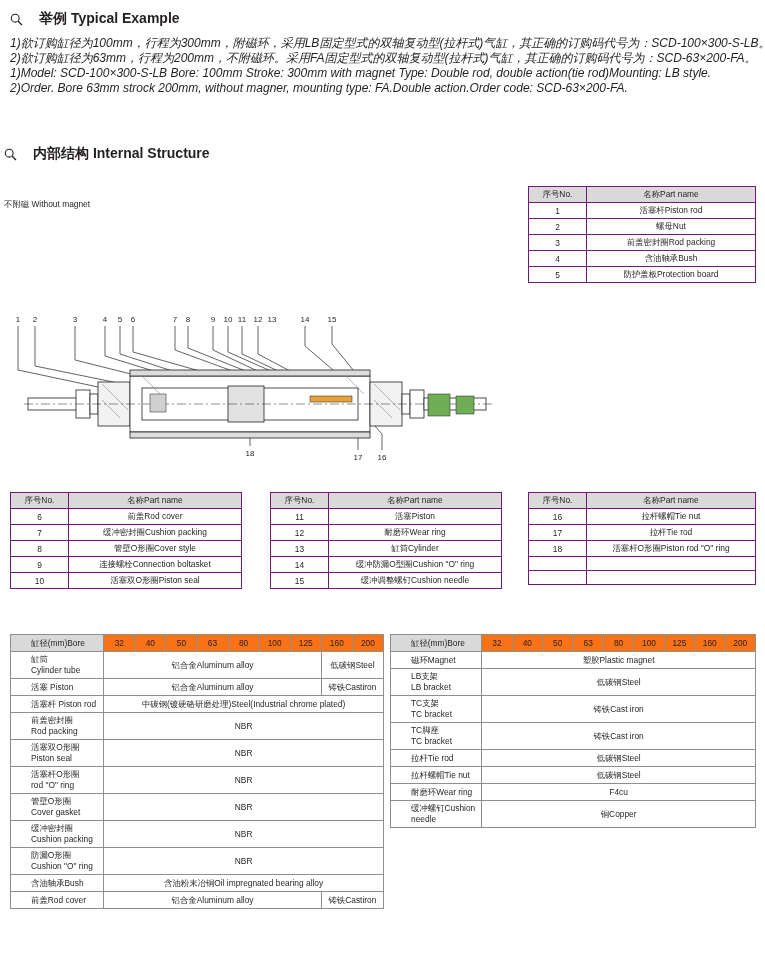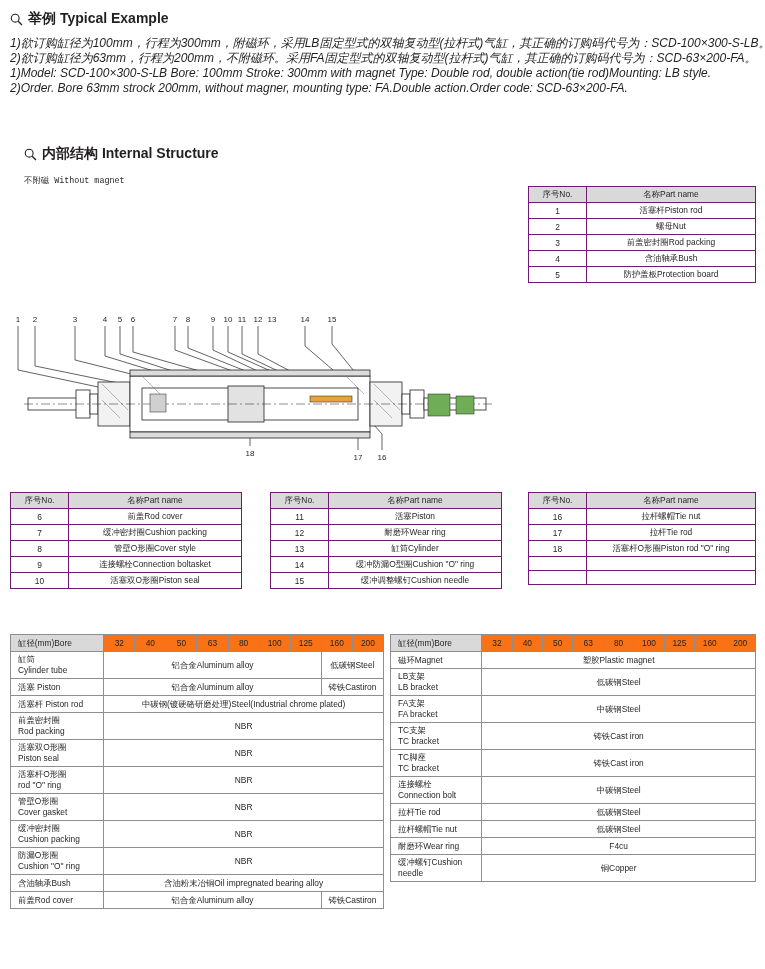--- a/index.html
+++ b/index.html
@@ -6,21 +6,21 @@
   body{
     width:765px;height:969px;
     background:#ffffff;
     font-family:"Liberation Sans", sans-serif;
     font-size:9px;
     color:#231f20;
     position:relative;
     overflow:hidden;
   }
   .sec-title{
-    display:flex;align-items:center;gap:5px;
+    display:flex;align-items:center;gap:16px;
     font-size:14px;font-weight:bold;color:#231f20;
   }
   .sec-title .mag{
     width:13px;height:13px;display:inline-block;position:relative;flex:0 0 auto;
   }
   .sec-title .mag svg{display:block}
   .para{
     font-size:12px;line-height:15px;color:#231f20;font-style:italic;
   }
   .para div{white-space:nowrap;}
@@ -64,21 +64,21 @@
     border:1px solid #8e8e8e;
     padding:2px 3px;
     box-sizing:border-box;
     height:17px;
     text-align:center;
   }
   .mat td.lbl{
     text-align:left;
     width:78px;
     line-height:11px;
-    padding-left:7px;
+    padding-left:20px;
   }
   .mat tr.head td{background:#f97316;}
   .mat tr.head td.lbl{background:#d9d9d9;}
   .mat td.sz{width:26px;}
 
   
   #drawing{position:absolute;left:10px;top:310px;width:510px;height:170px;}
   #drawing svg{display:block}
 
   .small{font-size:8.4px;}
@@ -97,31 +97,31 @@
     <span>举例 Typical Example</span>
   </div>
   <div class="para" style="margin-top:8px;">
     <div>1)欲订购缸径为100mm，行程为300mm，附磁环，采用LB固定型式的双轴复动型(拉杆式)气缸，其正确的订购码代号为：SCD-100×300-S-LB。</div>
     <div>2)欲订购缸径为63mm，行程为200mm，不附磁环。采用FA固定型式的双轴复动型(拉杆式)气缸，其正确的订购码代号为：SCD-63×200-FA。</div>
     <div>1)Model: SCD-100×300-S-LB Bore: 100mm Stroke: 300mm with magnet Type: Double rod, double action(tie rod)Mounting: LB style.</div>
     <div>2)Order. Bore 63mm strock 200mm, without magner, mounting type: FA.Double action.Order code: SCD-63×200-FA.</div>
   </div>
 </div>
 
-<div style="position:absolute;left:24px;top:145px;width:500px;">
+<div style="position:absolute;left:4px;top:145px;width:500px;">
   <div class="sec-title">
     <span class="mag">
       <svg width="13" height="13" viewBox="0 0 13 13">
           <circle cx="5.2" cy="5.2" r="3.9" fill="none" stroke="#231f20" stroke-width="1.1"></circle>
           <line x1="8.2" y1="8.2" x2="12" y2="12" stroke="#231f20" stroke-width="1.3"></line>
         </svg>
     </span>
     <span>内部结构 Internal Structure</span>
   </div>
-  <div class="small" style="margin-top:12px;font-family:Liberation Mono, monospace;">不附磁 Without magnet</div>
+  <div class="small" style="margin-top:36px;">不附磁 Without magnet</div>
 </div>
 
 <table class="grid" id="parts-top">
   <thead>
     <tr>
       <td class="tbl-no">序号No.</td>
       <td class="tbl-name">名称Part name</td>
     </tr>
   </thead>
   <tbody>
@@ -426,36 +426,28 @@
       </tr>
       <tr>
         <td class="lbl">磁环Magnet</td>
         <td colspan="9">塑胶Plastic magnet</td>
       </tr>
       <tr>
         <td class="lbl">LB支架<br>LB bracket</td>
         <td colspan="9">低碳钢Steel</td>
       </tr>
       <tr>
-        <td class="lbl">FA支架<br>FA bracket</td>
-        <td colspan="9">中碳钢Steel</td>
-      </tr>
-      <tr>
         <td class="lbl">TC支架<br>TC bracket</td>
         <td colspan="9">铸铁Cast iron</td>
       </tr>
       <tr>
         <td class="lbl">TC脚座<br>TC bracket</td>
         <td colspan="9">铸铁Cast iron</td>
       </tr>
       <tr>
-        <td class="lbl">连接螺栓<br>Connection bolt</td>
-        <td colspan="9">中碳钢Steel</td>
-      </tr>
-      <tr>
         <td class="lbl">拉杆Tie rod</td>
         <td colspan="9">低碳钢Steel</td>
       </tr>
       <tr>
         <td class="lbl">拉杆螺帽Tie nut</td>
         <td colspan="9">低碳钢Steel</td>
       </tr>
       <tr>
         <td class="lbl">耐磨环Wear ring</td>
         <td colspan="9">F4cu</td>

